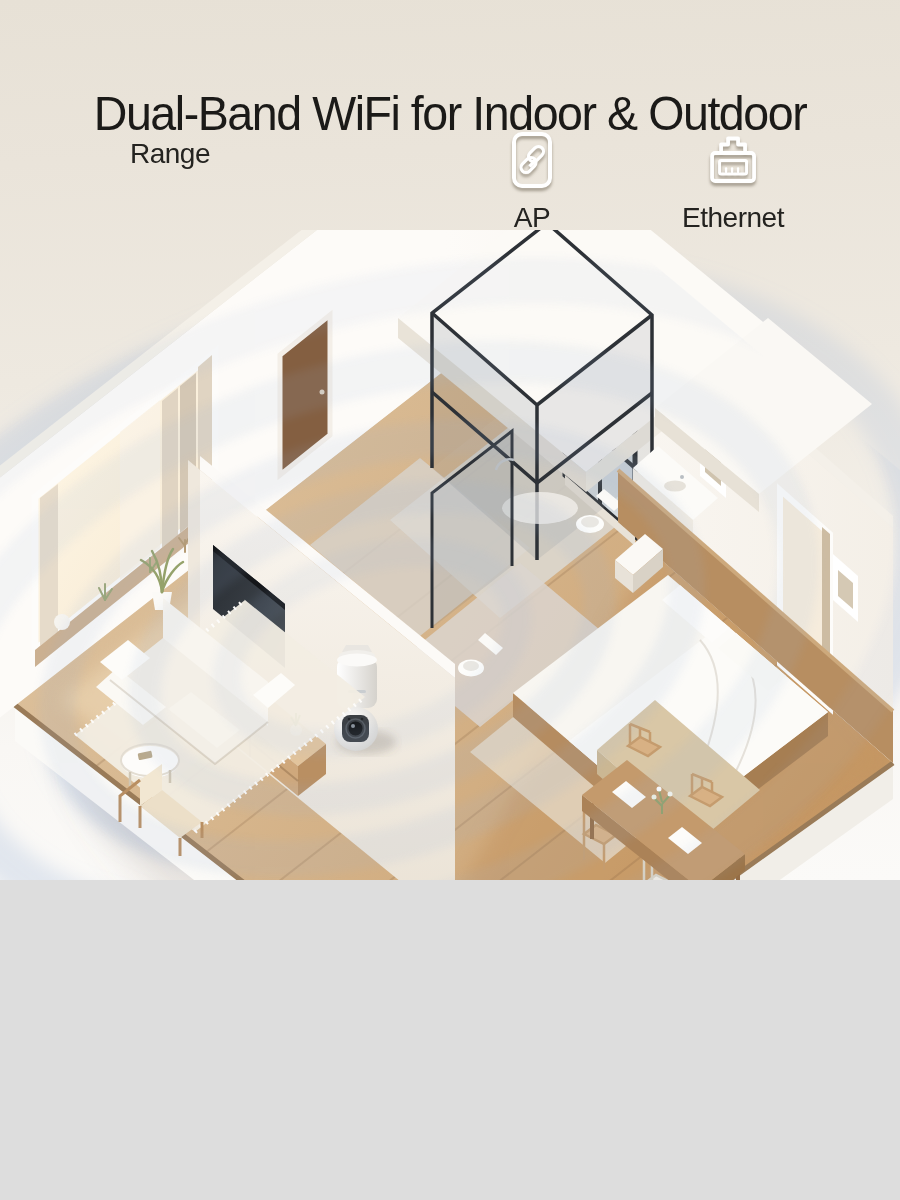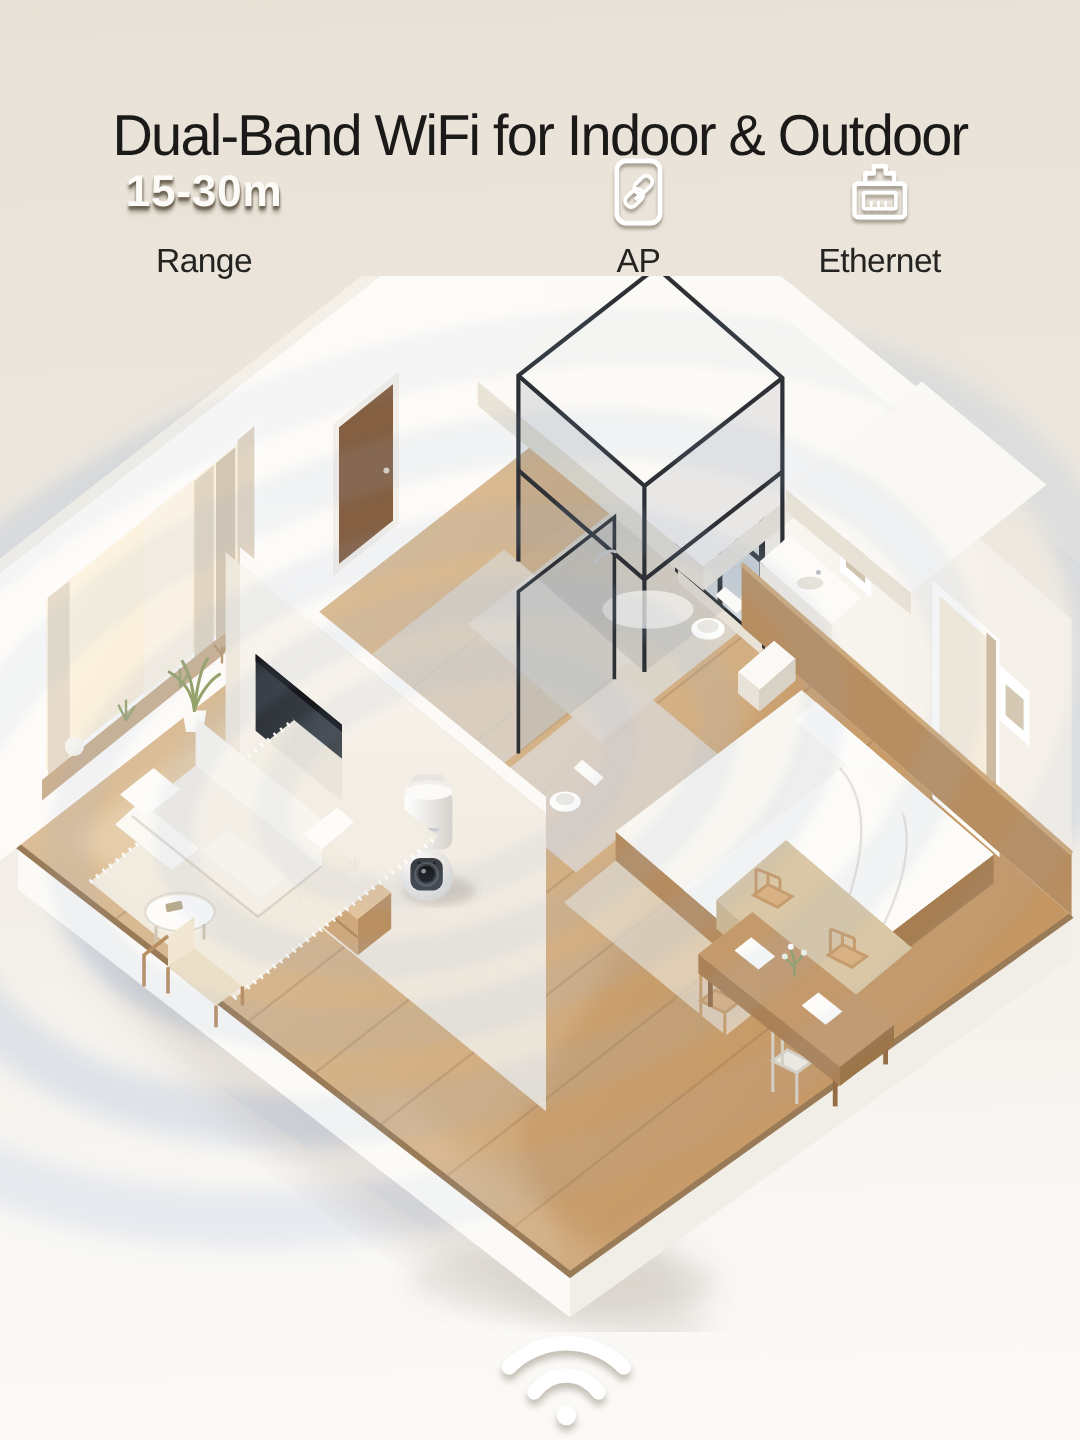--- a/index.html
+++ b/index.html
@@ -1,16 +1,16 @@
 <!DOCTYPE html>
 <html><head>
 <meta charset="utf-8">
 <style>
   html,body{margin:0;padding:0;background:#ddd;}
-  .canvas{position:relative;width:900px;height:1200px;margin:0 auto;overflow:hidden;
+  .canvas{position:relative;width:900px;height:880px;margin:0 auto;overflow:hidden;
     font-family:"Liberation Sans", sans-serif;
     background:linear-gradient(178deg,#e7e1d6 0%,#eae4da 18%,#eee9e0 42%,#f3efe8 62%,#f9f7f4 82%,#fbfaf8 100%);}
   .title{position:absolute;top:54px;left:0;width:900px;text-align:center;
     font-size:48px;font-weight:500;letter-spacing:-1.5px;color:#1b1a18;white-space:nowrap;
     transform:scaleX(.97);}
   .feature{position:absolute;top:128px;text-align:center;transform:translateX(-50%);}
   .feature .iconslot{height:64px;display:flex;align-items:center;justify-content:center;
     filter:drop-shadow(0 3px 1.5px rgba(95,85,68,.50));}
   .feature .label{margin-top:10px;font-size:28px;color:#242320;letter-spacing:-.5px;}
   .range-value{font-size:37px;font-weight:700;color:#fcfbf8;letter-spacing:.5px;
@@ -21,23 +21,20 @@
     filter:drop-shadow(0 5px 3px rgba(128,117,96,.45));}
 </style>
 </head>
 <body>
 
 <div class="canvas">
 
   <h1 class="title">Dual-Band WiFi for Indoor &amp; Outdoor</h1>
 
   <div class="feature f-range">
-    <div class="iconslot">
-        <span class="range-value">15-30m</span>
-      </div>
     <div class="label">Range</div>
   </div>
 
 
   <div class="feature f-ethernet">
     <div class="iconslot">
       <svg width="64" height="56" viewBox="0 0 64 56">
         <g stroke="#ffffff" fill="none" stroke-linejoin="round">
           <path d="M20 21 V12.5 h7 V6.5 h10 v6 h7 V21" stroke-width="3.8"></path>
           <rect x="11" y="21" width="42" height="28" rx="3" stroke-width="3.8"></rect>

